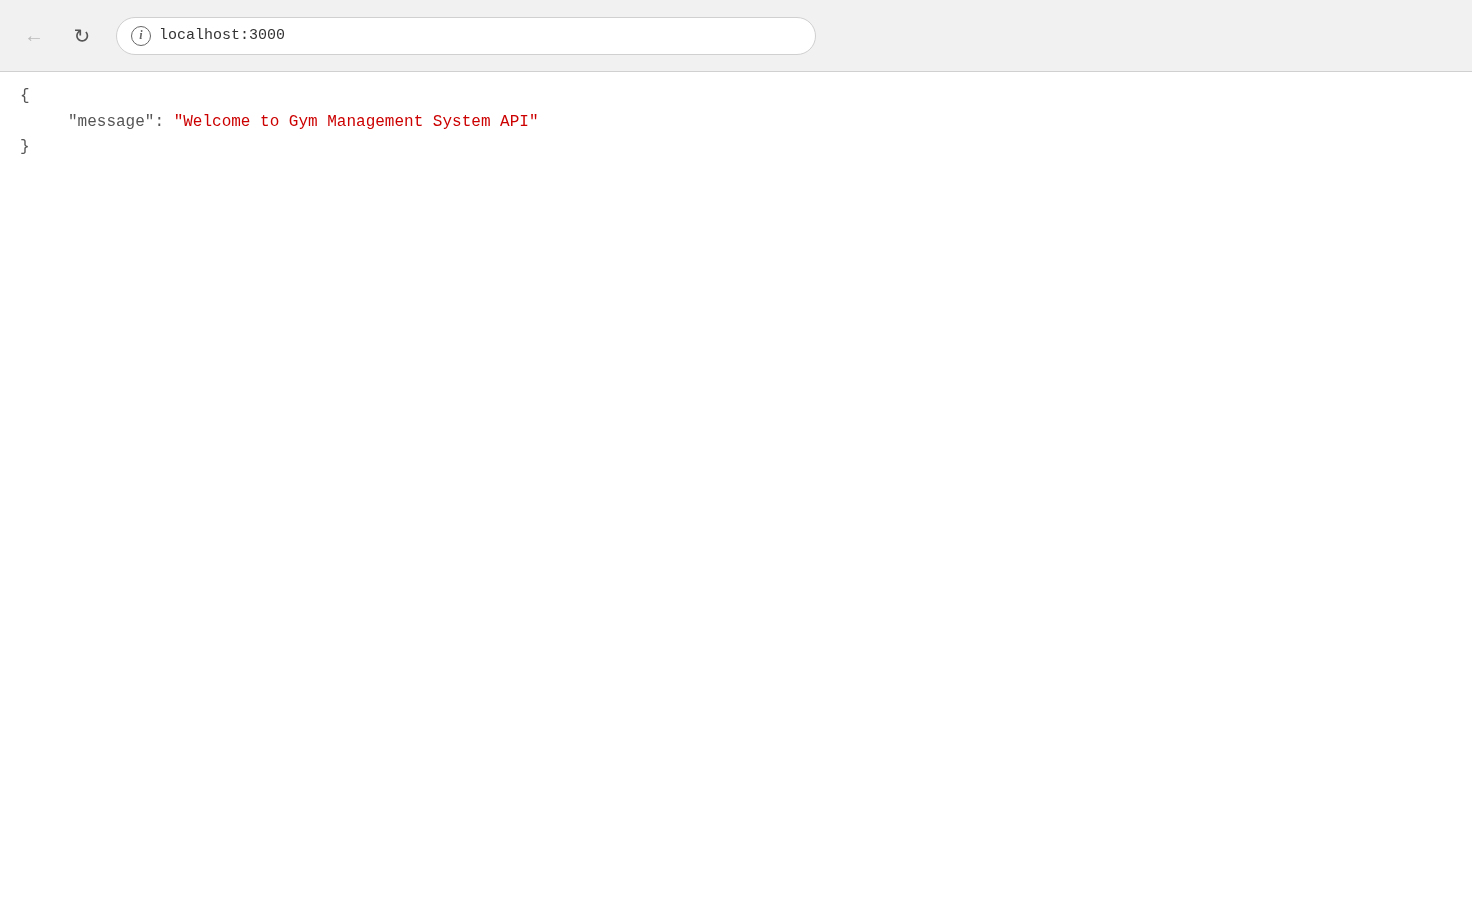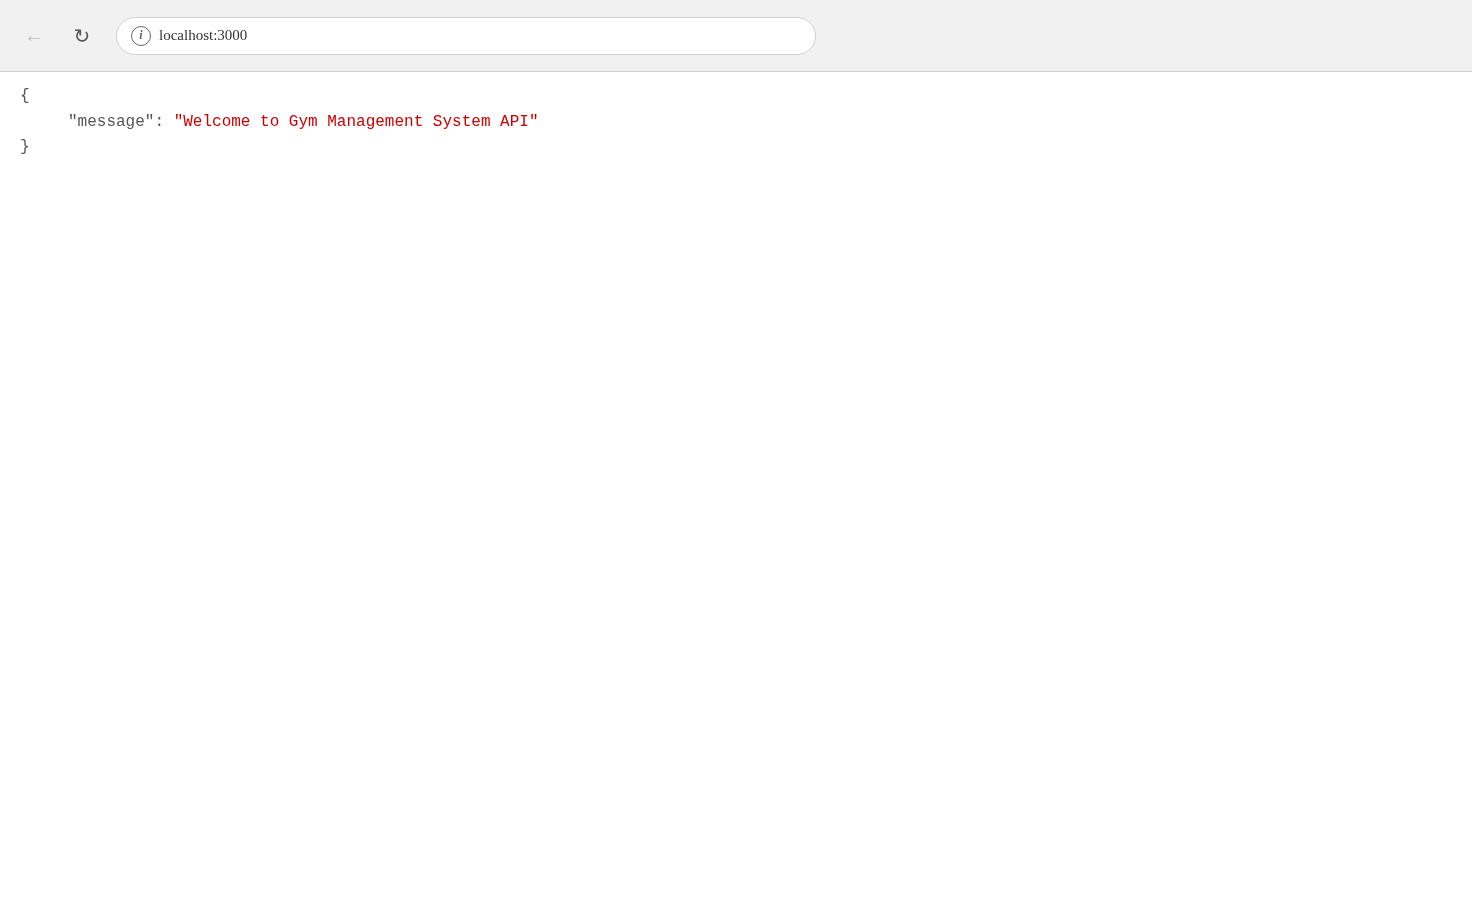--- a/index.html
+++ b/index.html
@@ -71,21 +71,21 @@
       color: #666;
       flex-shrink: 0;
       font-style: italic;
       font-family: Georgia, serif;
       font-weight: bold;
     }
 
     .url-text {
       font-size: 15px;
       color: #333;
-      font-family: Liberation Serif, serif;
+      font-family: Liberation Mono, monospace;
     }
 
     
     .page-content {
       background: #ffffff;
       padding: 12px 20px;
       font-family: 'Courier New', Courier, monospace;
       font-size: 16px;
       line-height: 1.6;
     }

